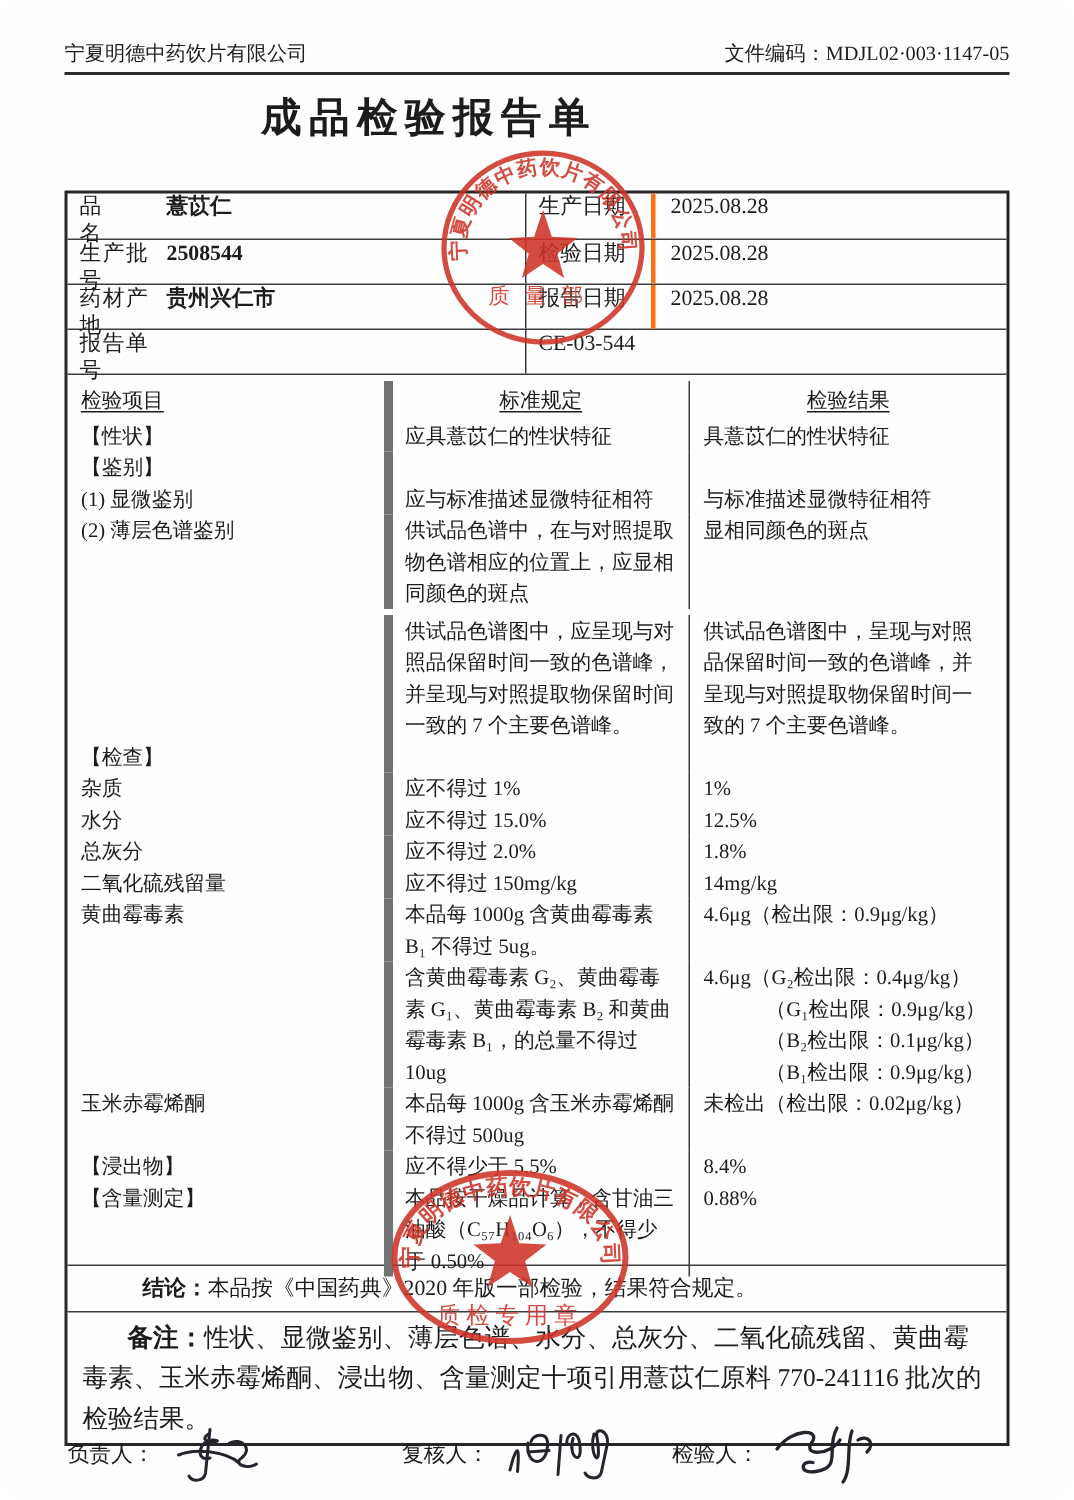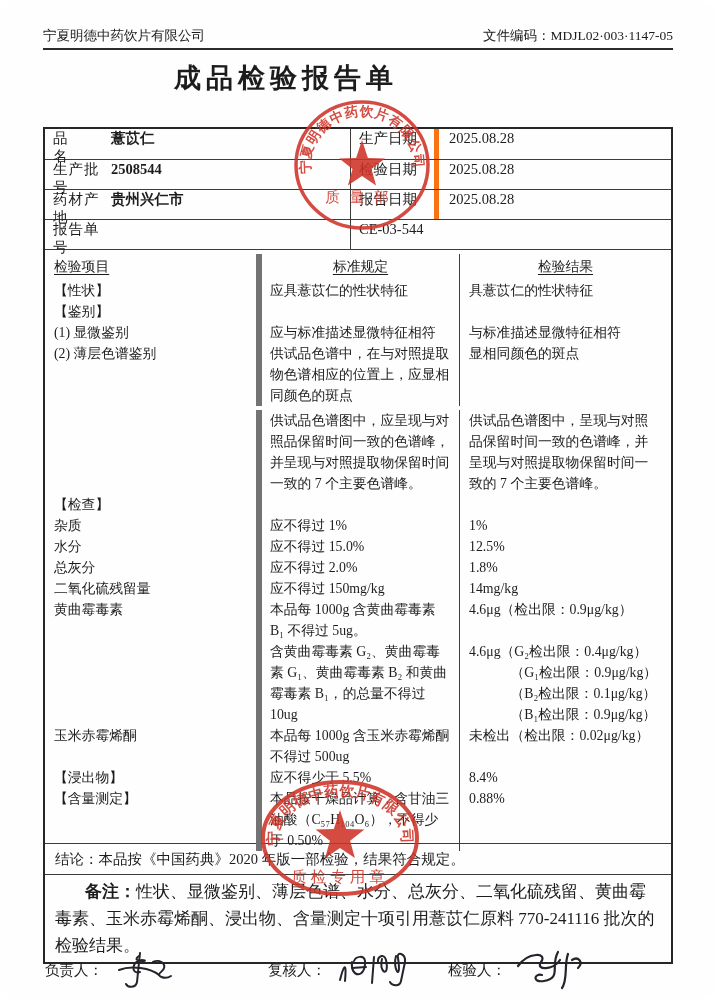--- a/index.html
+++ b/index.html
@@ -14,39 +14,39 @@
   
   .doc-table{position:absolute;left:43px;top:127px;width:630px;border:2px solid #262626;
              box-sizing:border-box;}
   
   .info-row{display:flex;height:30px;line-height:18px;font-size:14.5px;
             border-top:1px solid #3c3c3c;box-sizing:border-box;}
   .info-row.first{border-top:none;}
   .i-l{width:66px;padding-left:8px;box-sizing:border-box;letter-spacing:1px;}
   .i-v{width:239px;box-sizing:border-box;font-weight:bold;}
   .i-rl{width:84px;border-left:1px solid #3c3c3c;padding-left:8px;box-sizing:border-box;}
-  .i-rv{flex:1;border-left:5px solid #f97316;padding-left:10px;box-sizing:border-box;}
+  .i-rv{flex:1;border-left:3px solid #f97316;padding-left:10px;box-sizing:border-box;}
   .i-rfull{flex:1;border-left:1px solid #3c3c3c;padding-left:8px;box-sizing:border-box;}
   
   .main-block{height:594px;display:flex;flex-direction:column;border-top:1px solid #3c3c3c;
               font-size:13.8px;line-height:21px;box-sizing:border-box;}
   .mt-row{display:flex;align-items:stretch;}
   .mt-c1{width:211px;padding-left:9px;box-sizing:border-box;}
   .mt-c2{width:203px;border-left:6px solid #737373;padding:0 8px;box-sizing:border-box;white-space:pre-wrap;}
   .mt-c3{flex:1;border-left:1px solid #3c3c3c;padding:0 9px;box-sizing:border-box;white-space:pre-wrap;}
   .mt-head{height:30px;line-height:26px;padding-top:4px;}
   .mt-head .mt-c2,.mt-head .mt-c3{text-align:center;padding-top:0;}
   .mt-head u{text-underline-offset:3px;}
   .mt-gap{height:14px;}
   .mt-fill{flex:1;}
   .mt-row.mtop{margin-top:4px;}
   
   .concl-row{border-top:1px solid #3c3c3c;height:31px;line-height:31px;font-size:14.5px;
              padding-left:10px;box-sizing:border-box;}
-  .concl-row .lbl{font-weight:normal;}
+  .concl-row .lbl{font-weight:bold;margin-left:40px;}
   .note-row{border-top:1px solid #3c3c3c;min-height:59px;font-size:17px;line-height:27px;
             padding:3px 10px 3px 10px;box-sizing:border-box;}
   .note-row .lbl{font-weight:bold;margin-left:30px;}
   
   .sign-row{position:absolute;left:43px;top:943px;width:630px;height:55px;font-size:14.5px;}
   .sig-group{position:absolute;top:0;display:flex;align-items:center;height:55px;}
   .sig-label{line-height:55px;}
   .sig-svg{margin-left:6px;}
   
   .stamp{position:absolute;opacity:0.88;pointer-events:none;}

